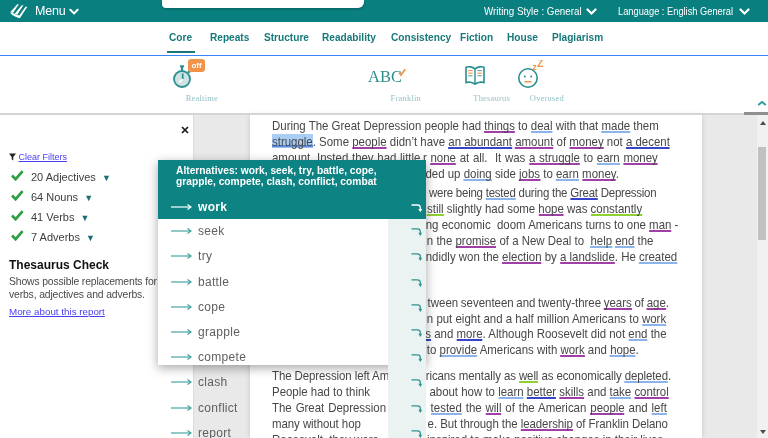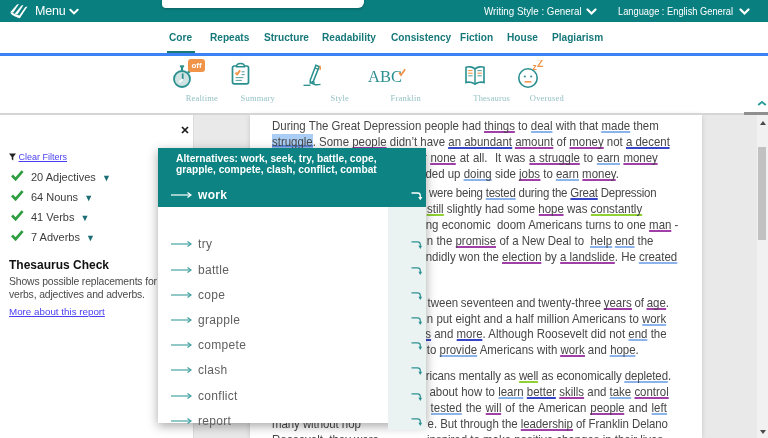--- a/index.html
+++ b/index.html
@@ -8,21 +8,21 @@
 .abs { position:absolute; }
 
 
 #topbar { position:absolute; left:0; top:0; width:768px; height:22px; background:#0a7f7f; color:#fff; }
 #topbar .t { position:absolute; font-size:11.5px; top:4.5px; white-space:nowrap; transform:scaleX(0.85); transform-origin:left center; }
 
 
 #dlg { position:absolute; left:162px; top:0; width:202px; height:8px; background:#fff; border-radius:0 0 6px 4px; box-shadow:0 1px 3px rgba(0,0,0,.25); z-index:5; }
 
 
-#tabs { position:absolute; left:0; top:22px; width:768px; height:34px; background:#fff; border-bottom:3px solid #3b82f6; }
+#tabs { position:absolute; left:0; top:22px; width:768px; height:34px; background:#fff; border-bottom:1px solid #3b82f6; }
 #tabs span { position:absolute; top:8.5px; font-size:11.5px; color:#17787a; white-space:nowrap; transform:scaleX(0.88); transform-origin:left top; font-weight:bold; }
 #tabs .ul { position:absolute; top:29px; height:2px; background:#19797a; }
 
 
 #icons { position:absolute; left:0; top:57px; width:768px; height:58px; background:#fff; }
 .icn { position:absolute; top:3px; width:70px; text-align:right; }
 .icn .lbl { font-family:"Liberation Serif", serif; font-size:8.5px; color:#95c2c6; margin-top:3px; letter-spacing:0.2px; }
 .icn svg { display:block; margin:0 auto; }
 #offbadge { position:absolute; left:188px; top:2px; width:17px; height:13px; background:#f0944a; border-radius:3px; color:#fff; font-size:8px; font-weight:bold; text-align:center; line-height:13px; }
 
@@ -52,21 +52,21 @@
 .ln .vis { position:absolute; top:0; }
 u { text-decoration:none; background-repeat:no-repeat; background-position:0 13.1px; background-size:100% 2.3px; }
 u.p  { background-image:linear-gradient(#a13fa8,#a13fa8); }
 u.lb { background-image:linear-gradient(#8cb4ea,#8cb4ea); }
 u.rb { background-image:linear-gradient(#3746c8,#3746c8); }
 u.g  { background-image:linear-gradient(#8fd132,#8fd132); }
 .sel { background-image:linear-gradient(#5b8ce0,#5b8ce0), linear-gradient(#a9cdf4,#a9cdf4);
        background-repeat:no-repeat; background-position:0 11.5px, 0 -2.5px; background-size:100% 2.6px, 100% 14.8px; }
 
 
-#pop { position:absolute; left:158px; top:148px; width:268px; height:275px; background:#fff; box-shadow:0 3px 10px rgba(0,0,0,.35); z-index:4; }
+#pop { position:absolute; left:158px; top:160px; width:268px; height:205px; background:#fff; box-shadow:0 3px 10px rgba(0,0,0,.35); z-index:4; }
 #pop .strip { position:absolute; left:230px; top:59.2px; width:38px; height:223px; background:#ebf2f2; }
 #pophead { position:absolute; left:0; top:0; width:268px; height:59.2px; background:#0d8383; }
 #pophead .ht { position:absolute; left:18px; top:5.2px; font-size:11.5px; font-weight:bold; color:#fff; line-height:10.8px; transform:scaleX(0.89); transform-origin:left top; }
 .prow { position:absolute; left:0; width:268px; height:25px; }
 .prow .ptx { position:absolute; left:40px; top:50%; transform:translateY(-50%); font-size:12px; color:#5f5f5f; letter-spacing:0.3px; }
 .prow.sel0 .ptx { color:#fff; font-weight:bold; }
 .prow svg { position:absolute; }
 .prow .arr { left:13px; top:50%; margin-top:-4px; }
 .prow .rep { left:252.5px; top:50%; margin-top:-4px; }
 </style>
@@ -110,42 +110,20 @@
   <div class="icn" style="left:148px">
     <svg width="30" height="30" viewBox="0 0 30 30">
       <circle cx="14" cy="19" r="8" fill="#cfe3e3" stroke="#2a8f8f" stroke-width="1.8"></circle>
       <line x1="14" y1="7" x2="14" y2="10.5" stroke="#2a8f8f" stroke-width="2.2"></line>
       <line x1="11.9" y1="6.3" x2="16.1" y2="6.3" stroke="#2a8f8f" stroke-width="2"></line>
       <line x1="20" y1="11" x2="21.8" y2="12.8" stroke="#2a8f8f" stroke-width="2.2"></line>
       <path d="M14.7,13.5 L14.7,19.2" stroke="#2a8f8f" stroke-width="1.7"></path>
       <path d="M14.7,19.2 L11.4,22.3" stroke="#fff" stroke-width="1.7"></path>
     </svg>
     <div class="lbl">Realtime</div>
-  </div>
-  <div class="icn" style="left:205px">
-    <svg width="30" height="30" viewBox="0 0 30 30">
-      <rect x="7.5" y="6" width="16" height="17.8" rx="1.8" fill="none" stroke="#2a8f8f" stroke-width="1.7"></rect>
-      <path d="M11.5,6.8 C11.5,4.5 13,3.6 15.5,3.6 C18,3.6 19.5,4.5 19.5,6.8 Z" fill="#fff" stroke="#2a8f8f" stroke-width="1.5"></path>
-      <path d="M10.5,12.6 l1.6,1.8 l3,-4" stroke="#f0944a" stroke-width="1.9" fill="none"></path>
-      <line x1="16.6" y1="11.8" x2="19.6" y2="11.8" stroke="#5fa5a5" stroke-width="1.1"></line>
-      <line x1="16.6" y1="14.6" x2="19.6" y2="14.6" stroke="#5fa5a5" stroke-width="1.1"></line>
-      <line x1="10.6" y1="17.6" x2="18.4" y2="17.6" stroke="#5fa5a5" stroke-width="1.1"></line>
-      <line x1="10.6" y1="20.4" x2="16.8" y2="20.4" stroke="#5fa5a5" stroke-width="1.1"></line>
-    </svg>
-    <div class="lbl">Summary</div>
-  </div>
-  <div class="icn" style="left:279px">
-    <svg width="30" height="30" viewBox="0 0 30 30">
-      <path d="M11.2,20.2 L16.9,5.2 L20.2,6.6 L14.3,21.4 L11.3,23 Z" fill="none" stroke="#2a8f8f" stroke-width="1.5"></path>
-      <line x1="16.1" y1="8.1" x2="19.2" y2="9.3" stroke="#2a8f8f" stroke-width="1.2"></line>
-      <path d="M20.8,5.5 C21.4,7 21.5,8.5 21,10" stroke="#f0944a" stroke-width="1.4" fill="none"></path>
-      <path d="M12.4,22.8 C13.8,24.4 15.4,24 15.2,22.7 C15,21.4 13.2,21.6 13.3,23 C13.4,24.6 17,25.2 21.5,24.4" stroke="#2a8f8f" stroke-width="1.3" fill="none"></path>
-      <line x1="4.5" y1="25.3" x2="11.5" y2="25.3" stroke="#2a8f8f" stroke-width="1.3"></line>
-    </svg>
-    <div class="lbl">Style</div>
   </div>
   <div class="icn" style="left:351px">
     <svg width="46" height="30" viewBox="0 0 46 30">
       <text x="22" y="21.5" text-anchor="middle" font-family="Liberation Serif, serif" font-size="16.5" fill="#2a8f8f">ABC</text>
       <path d="M36,12.5 l2,2.5 l4.2,-5.8" stroke="#f0944a" stroke-width="1.8" fill="none"></path>
     </svg>
     <div class="lbl">Franklin</div>
   </div>
   <div class="icn" style="left:440px">
     <svg width="30" height="30" viewBox="0 0 30 30">
@@ -237,20 +215,31 @@
     <svg class="arr" width="21" height="8" viewBox="0 0 21 8">
         <line x1="0" y1="4" x2="19.5" y2="4" stroke="#fff" stroke-width="1.2"></line>
         <path d="M16.5,1.5 L20,4 L16.5,6.5" fill="none" stroke="#fff" stroke-width="1.2"></path>
       </svg>
     <span class="ptx">work</span>
     <svg class="rep" width="13" height="11" viewBox="0 0 13 11">
         <path d="M0.5,2 L6.5,2 Q9.3,2 9.3,4.8 L9.3,6.5" fill="none" stroke="#fff" stroke-width="1.3"></path>
         <path d="M7.2,6 L9.3,9.3 L11.4,6 Z" fill="#fff" stroke="none"></path>
       </svg>
   </div>
+  <div class="prow" style="top:58.7px">
+    <svg class="arr" width="21" height="8" viewBox="0 0 21 8">
+        <line x1="0" y1="4" x2="19.5" y2="4" stroke="#3f9f9f" stroke-width="1.15"></line>
+        <path d="M16.5,1.5 L20,4 L16.5,6.5" fill="none" stroke="#3f9f9f" stroke-width="1.15"></path>
+      </svg>
+    <span class="ptx">seek</span>
+    <svg class="rep" width="13" height="11" viewBox="0 0 13 11">
+        <path d="M0.5,1.8 L6.5,1.8 Q9.3,1.8 9.3,4.6 L9.3,6.2" fill="none" stroke="#2e9292" stroke-width="1.25"></path>
+        <path d="M7.4,5.8 L9.3,8.9 L11.2,5.8 Z" fill="#2e9292" stroke="none"></path>
+      </svg>
+  </div>
   <div class="prow" style="top:83.9px">
     <svg class="arr" width="21" height="8" viewBox="0 0 21 8">
         <line x1="0" y1="4" x2="19.5" y2="4" stroke="#3f9f9f" stroke-width="1.15"></line>
         <path d="M16.5,1.5 L20,4 L16.5,6.5" fill="none" stroke="#3f9f9f" stroke-width="1.15"></path>
       </svg>
     <span class="ptx">try</span>
     <svg class="rep" width="13" height="11" viewBox="0 0 13 11">
         <path d="M0.5,1.8 L6.5,1.8 Q9.3,1.8 9.3,4.6 L9.3,6.2" fill="none" stroke="#2e9292" stroke-width="1.25"></path>
         <path d="M7.4,5.8 L9.3,8.9 L11.2,5.8 Z" fill="#2e9292" stroke="none"></path>
       </svg>

